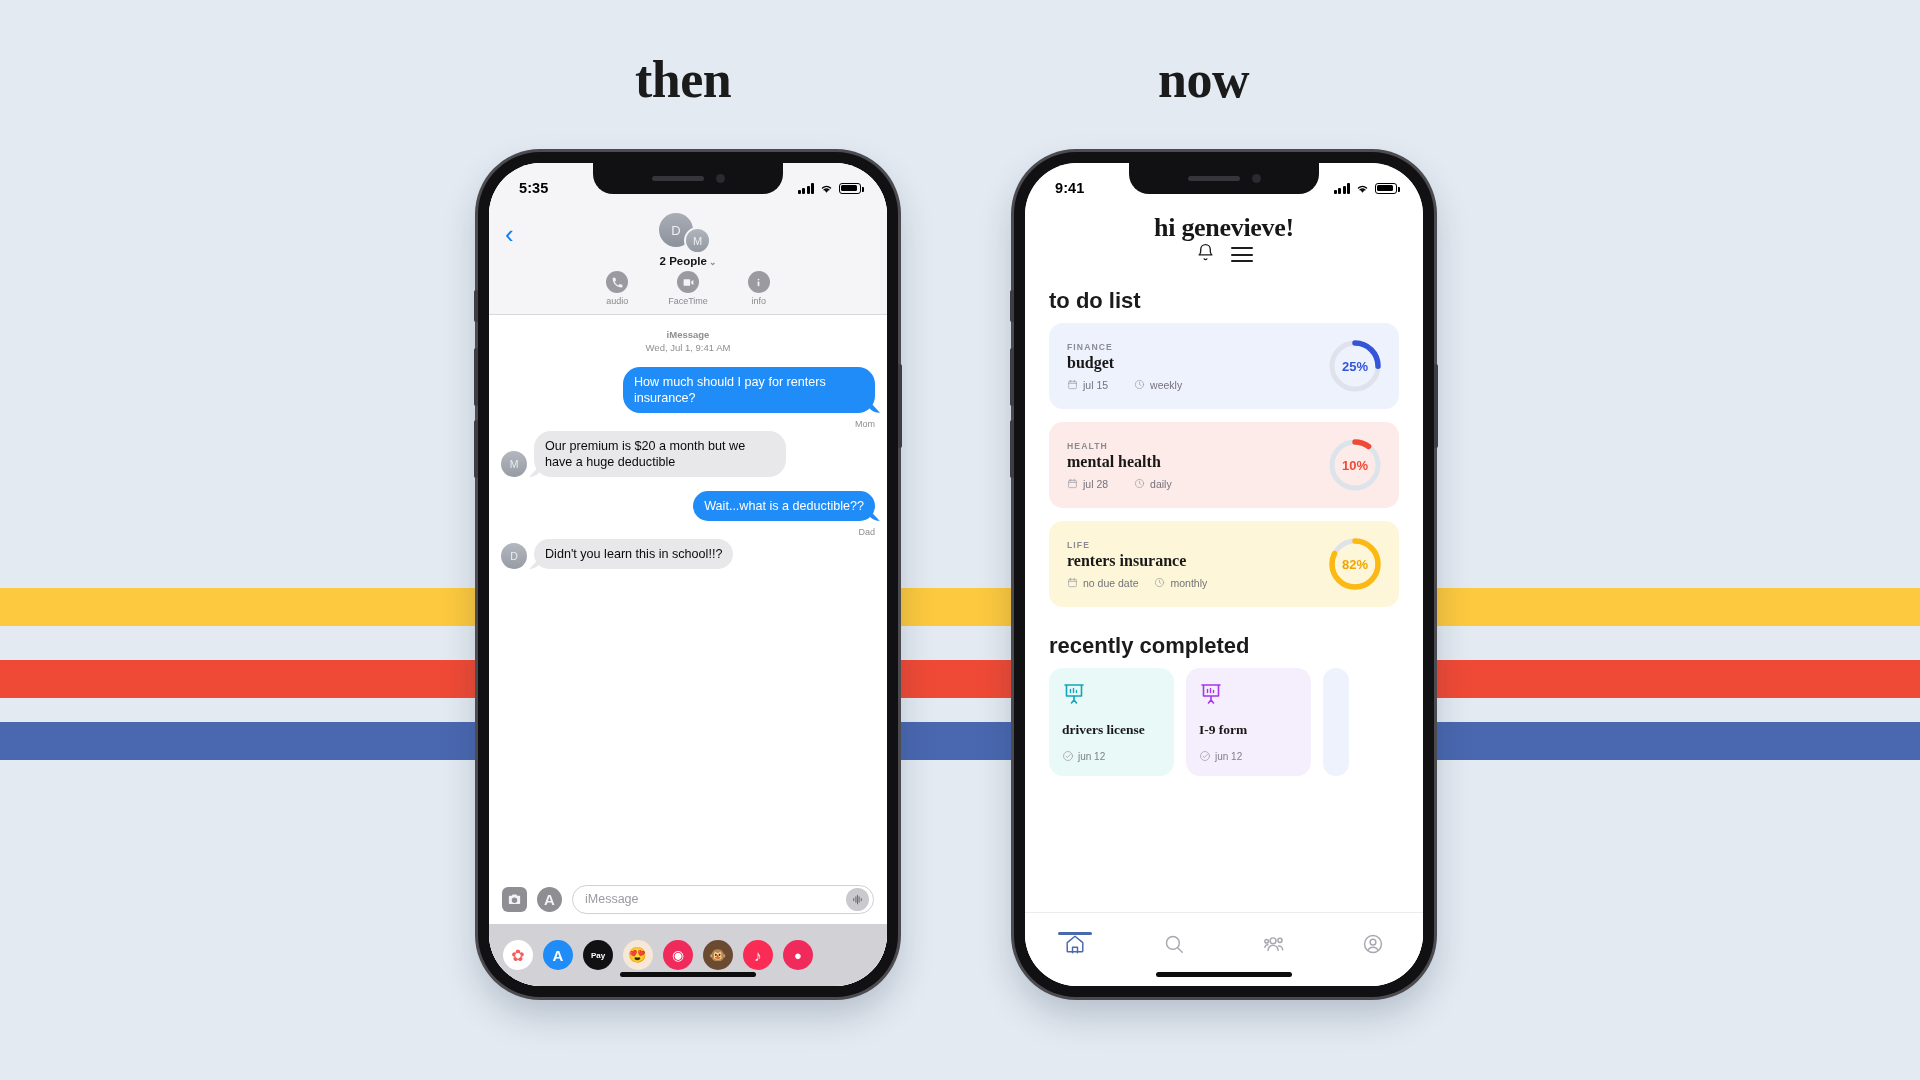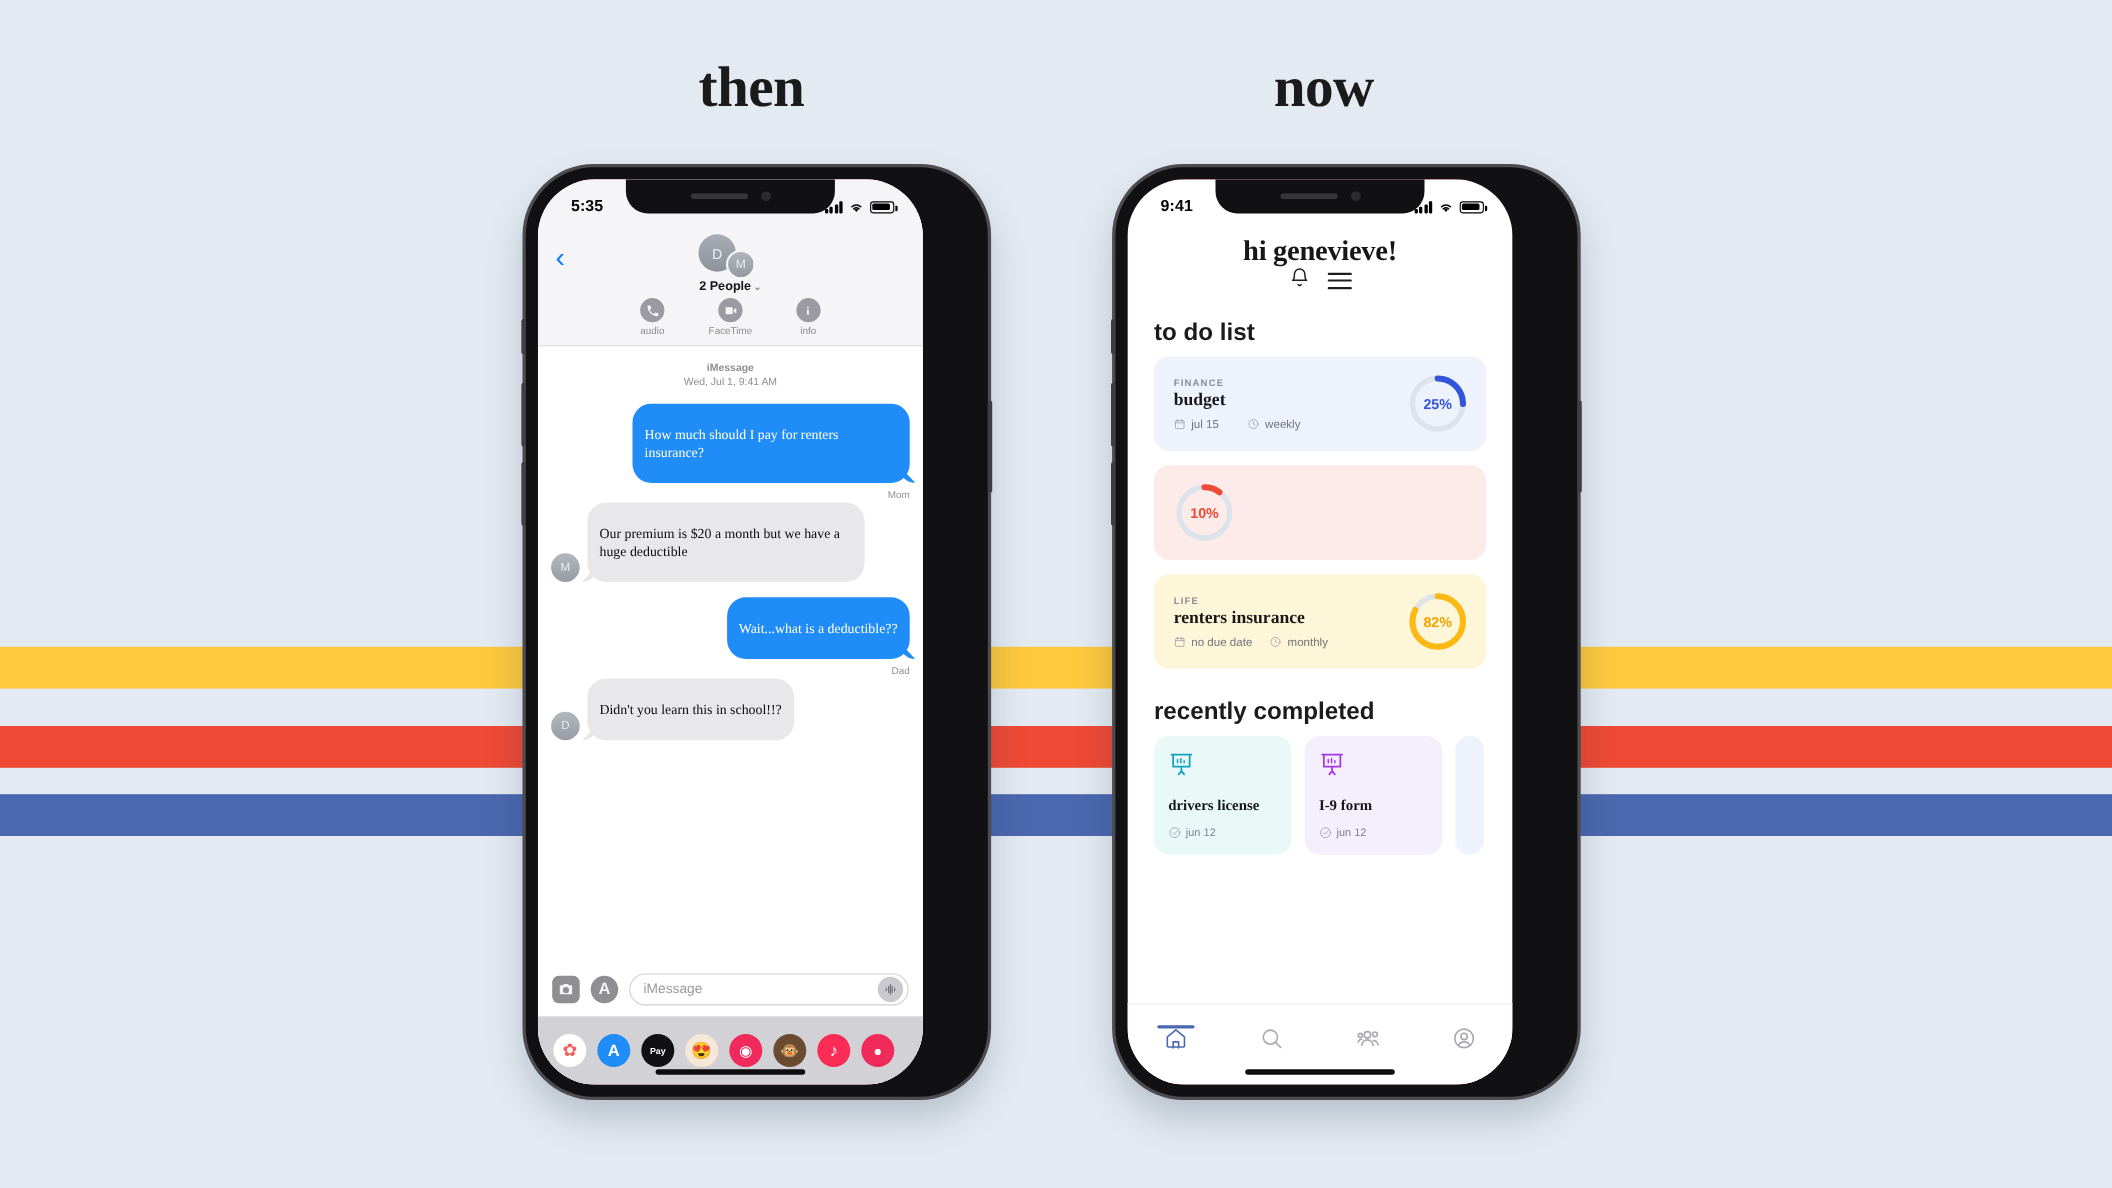--- a/index.html
+++ b/index.html
@@ -37,24 +37,24 @@
     border-radius: 62px;
     box-shadow: 0 0 0 3px #4b4b50, 0 18px 36px rgba(20,35,60,0.22);
     z-index: 3;
   }
   .phone-left  { left: 478px; top: 152px; }
   .phone-right { left: 1014px; top: 152px; }
 
   .phone-screen {
     position: absolute;
     left: 11px; top: 11px;
-    width: 350px; height: 823px;
+    width: 398px; height: 823px;
     border-radius: 52px;
     overflow: hidden;
-    background: #7f1d1d;
+    background: #e5e5e5;
   }
 
   .notch {
     position: absolute;
     left: 50%; top: 0;
     transform: translateX(-50%);
     width: 190px; height: 31px;
     background: #111114;
     border-radius: 0 0 20px 20px;
     z-index: 40;
@@ -149,26 +149,25 @@
   .imsg-meta b { font-weight:700; color:#8e8e93; display:block; }
 
   .bubble-row { display:flex; margin-bottom: 4px; align-items: flex-end; }
   .bubble-row.out { justify-content: flex-end; }
   .bubble-row.in { justify-content: flex-start; }
 
   .sender-name { font-size: 9px; color: #8e8e93; margin: 6px 0 2px 44px; text-align: right; }
 
   .bubble {
     max-width: 252px;
-    padding: 20px 11px;
+    padding: 7px 11px;
     border-radius: 17px;
     font-size: 12.6px;
     line-height: 1.28;
     position: relative;
-    font-family: Liberation Serif, serif;
   }
   .bubble.out { background:#1f8cf8; color:#fff; }
   .bubble.in  { background:#e8e8ea; color:#0b0b0c; }
   .bubble.out::after {
     content:''; position:absolute; right:-5px; bottom:0;
     width: 14px; height: 15px; background:#1f8cf8;
     border-bottom-left-radius: 14px;
     clip-path: polygon(0 0, 100% 100%, 0 100%);
   }
   .bubble.in::after {
@@ -505,20 +504,40 @@
         <div class="ring">
           <svg width="56" height="56" viewBox="0 0 56 56">
             <circle cx="28" cy="28" r="23" fill="none" stroke="#dfe2ea" stroke-width="5"></circle>
             <circle cx="28" cy="28" r="23" fill="none" stroke="#3355d8" stroke-width="5.5" stroke-linecap="round" stroke-dasharray="36.1 144.5"></circle>
           </svg>
           <div class="ring-pct" style="color:#3355d8">25%</div>
         </div>
       </div>
 
       <div class="task-card" style="background:#fcebe8">
+        <div class="task-left">
+          <div class="task-cat">HEALTH</div>
+          <div class="task-name">mental health</div>
+          <div class="task-meta">
+            <div class="meta-item">
+              <svg viewBox="0 0 24 24" stroke-linecap="round">
+                  <rect x="3.5" y="5" width="17" height="16" rx="2"></rect>
+                  <path d="M3.5 9.5h17M8 3v4M16 3v4"></path>
+                </svg>
+              <span>jul 28</span>
+            </div>
+            <div class="meta-item">
+              <svg viewBox="0 0 24 24" stroke-linecap="round">
+                  <circle cx="12" cy="12" r="9"></circle>
+                  <path d="M12 7v5l3.3 2"></path>
+                </svg>
+              <span>daily</span>
+            </div>
+          </div>
+        </div>
         <div class="ring">
           <svg width="56" height="56" viewBox="0 0 56 56">
             <circle cx="28" cy="28" r="23" fill="none" stroke="#dde3ea" stroke-width="5"></circle>
             <circle cx="28" cy="28" r="23" fill="none" stroke="#ef4a36" stroke-width="5.5" stroke-linecap="round" stroke-dasharray="14.5 166.1"></circle>
           </svg>
           <div class="ring-pct" style="color:#ef4a36">10%</div>
         </div>
       </div>
 
       <div class="task-card" style="background:#fdf6d8">

